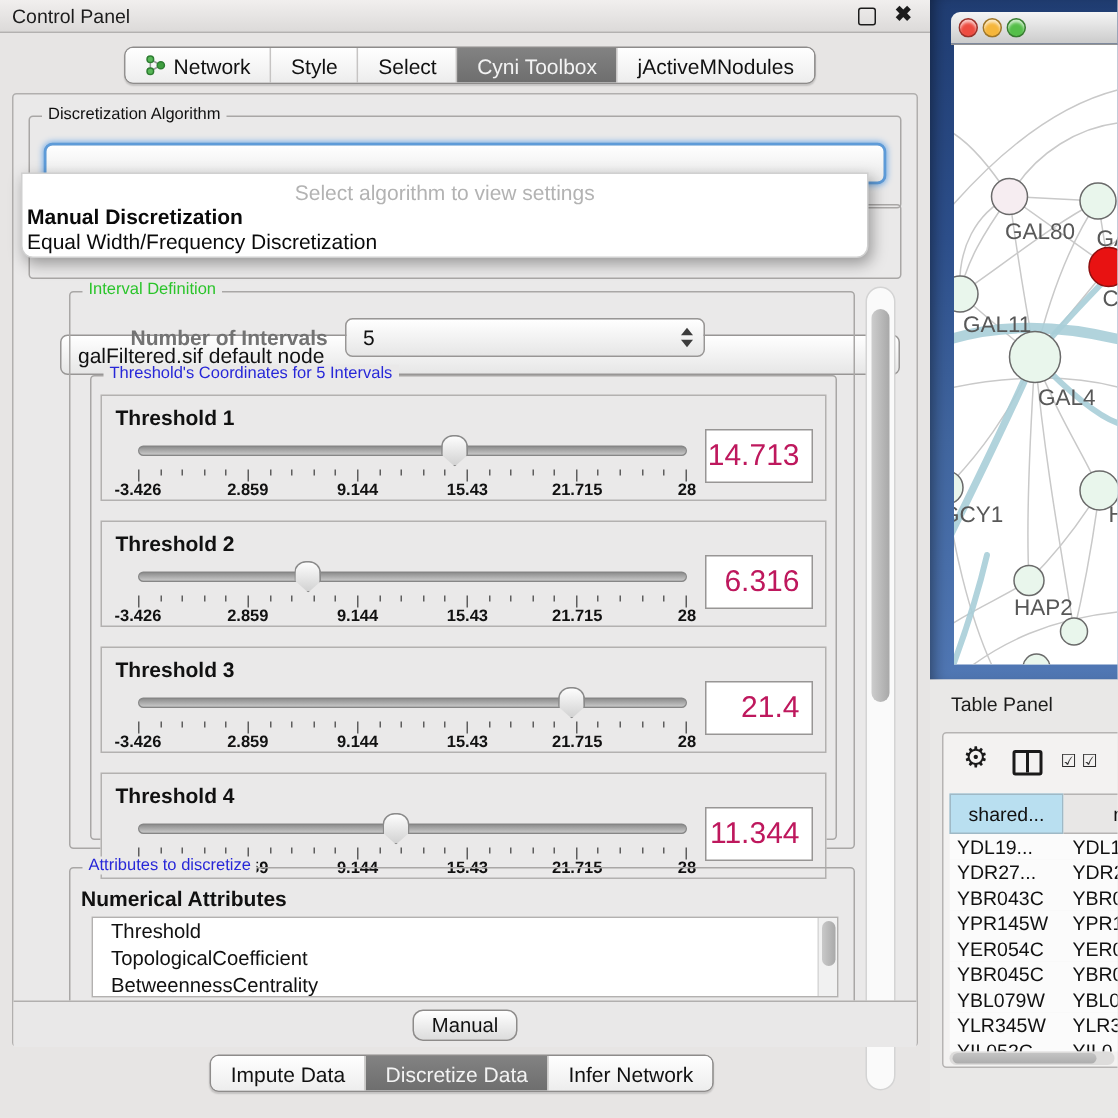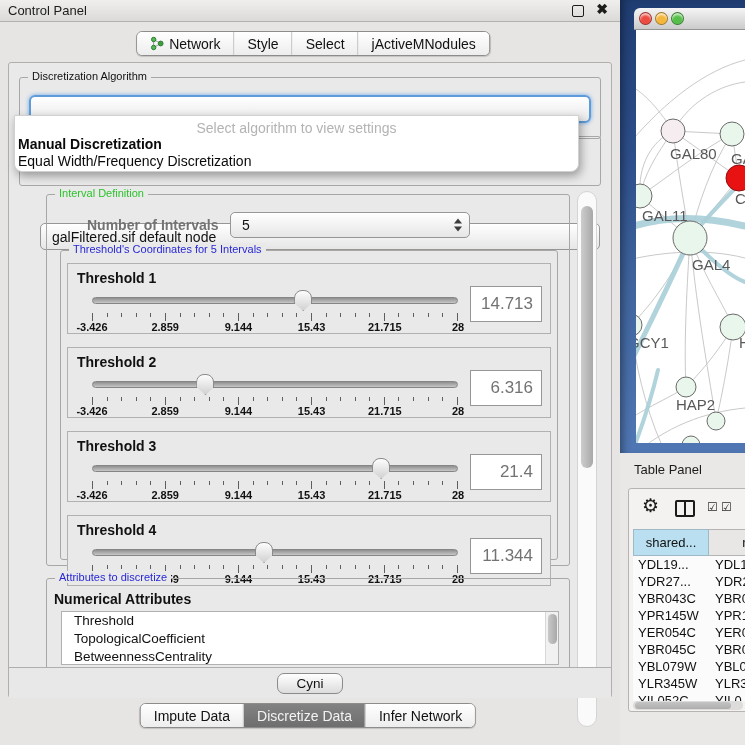--- a/index.html
+++ b/index.html
@@ -70,21 +70,21 @@
     background:linear-gradient(#fdfdfd,#d2d2d2); border:1px solid #8a8a8a;
     border-radius:8px 8px 3px 3px;
     clip-path:polygon(0 0,100% 0,100% 62%,50% 100%,0 62%); }
   .thr-ticks { position:absolute; left:0; top:23px; width:100%; height:8px;
     display:flex; justify-content:space-between; align-items:flex-start; }
   .tick { width:1px; height:4px; background:#5e5e5e; }
   .tick.major { height:8px; }
   .thr-scale { position:absolute; left:0; top:31px; width:100%; height:13px; }
   .scale-label { position:absolute; transform:translateX(-50%); font-size:11px; font-weight:bold; color:#111; white-space:nowrap; }
   .thr-value { position:absolute; right:8px; top:22px; width:72px; height:36px; background:#fff;
-    border:1px solid #989695; font-size:17px; color:#737373; display:flex; align-items:center;
+    border:1px solid #989695; font-size:20px; color:#be185d; display:flex; align-items:center;
     justify-content:flex-end; padding-right:8px; }
 
   #attr-group { left:37px; top:515px; width:524px; height:100px; }
   #attr-sublabel { position:absolute; left:7px; top:12px; font-size:14px; font-weight:bold; color:#111; }
   #attr-list { position:absolute; left:14px; top:32px; width:498px; height:54px; background:#ffffff;
     border:1px solid #b3b1b0; overflow:hidden; }
   .attr-item { font-size:13.5px; color:#111; line-height:18px; padding-left:12px; white-space:nowrap; }
   #attr-scroll { position:absolute; right:0; top:0; bottom:0; width:13px; background:#f1f1f1; border-left:1px solid #d8d8d8; }
   #attr-scroll-thumb { position:absolute; left:2px; top:2px; width:9px; height:30px; border-radius:5px;
     background:linear-gradient(90deg,#c9c9c9,#a9a9a9); }
@@ -164,20 +164,23 @@
     <circle cx="10.5" cy="7.5" r="2.4" fill="#3f9e3f" stroke="#2e7d32"></circle>
   </svg>
         <span class="seg-label">Network</span>
       </div>
       <div class="seg-item">
         <span class="seg-label">Style</span>
       </div>
       <div class="seg-item">
         <span class="seg-label">Select</span>
       </div>
+      <div class="seg-item sel">
+        <span class="seg-label">Cyni Toolbox</span>
+      </div>
       <div class="seg-item">
         <span class="seg-label">jActiveMNodules</span>
       </div>
     </div>
 
   <div id="content-card">
 
     <div id="algo-group" class="group">
       <span class="legend">Discretization Algorithm</span>
     </div>
@@ -406,21 +409,21 @@
           <div id="attr-scroll-thumb"></div>
         </div>
       </div>
     </div>
 
     <div id="cp-vscroll">
       <div id="cp-vscroll-thumb"></div>
     </div>
 
     <div id="cp-footer">
-      <div id="apply-btn">Cyni</div>
+      <div id="apply-btn">Manual</div>
     </div>
   </div>
 
   <div id="bottom-tabs" class="seg-bar">
       <div class="seg-item">
         <span class="seg-label">Impute Data</span>
       </div>
       <div class="seg-item sel">
         <span class="seg-label">Discretize Data</span>
       </div>

